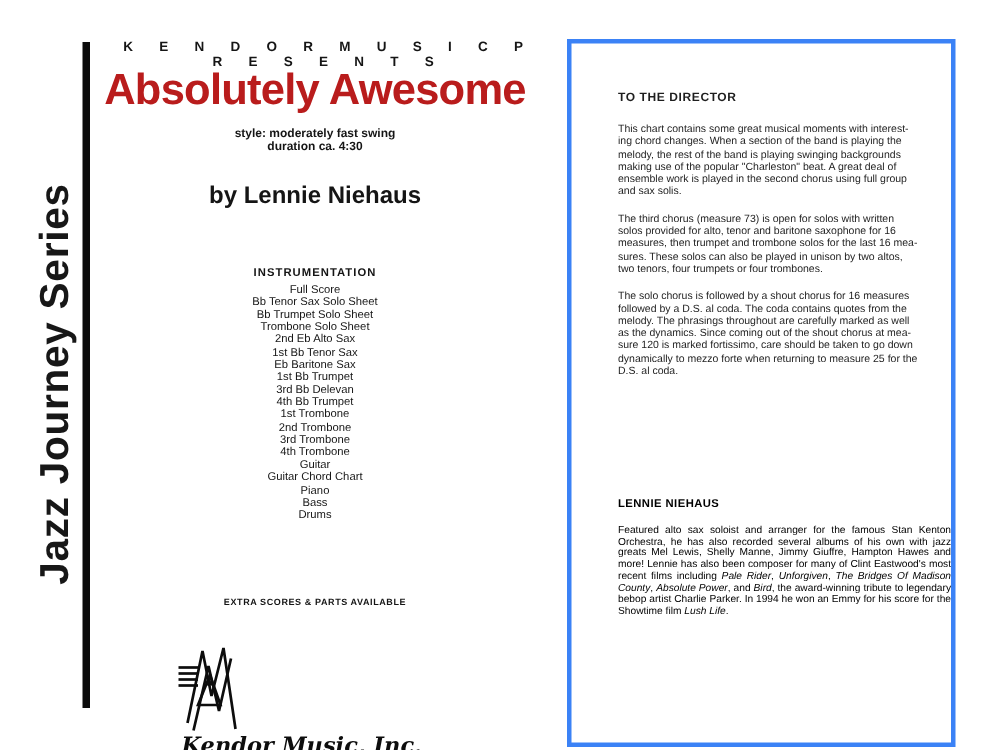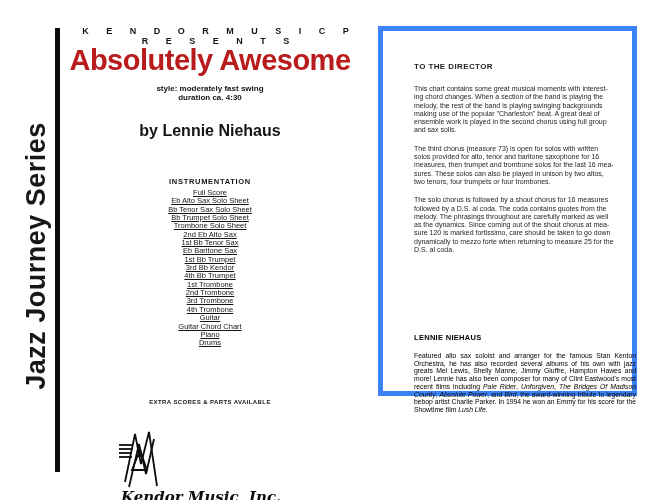--- a/index.html
+++ b/index.html
@@ -18,39 +18,39 @@
   .series-bar{position:absolute;left:55px;top:28px;width:5px;height:444px;background:#0c0c0c;}
   .cover-content{position:absolute;left:60px;top:0;width:300px;}
   .cover-content > div{position:absolute;left:0;right:0;text-align:center;}
   .presents{top:26px;font-size:9px;font-weight:bold;letter-spacing:5px;word-spacing:5px;padding-left:16px;}
   .cover-title{top:44px;font-size:29px;font-weight:bold;letter-spacing:-0.5px;color:#b91c1c;}
   .style-line{top:84px;font-size:8px;font-weight:600;}
   .duration-line{top:93px;font-size:8px;font-weight:600;}
   .byline{top:122px;font-size:16px;font-weight:600;}
   .instr-heading{top:177px;font-size:7.5px;font-weight:bold;letter-spacing:0.7px;}
   .instr-list{top:189px;font-size:7.5px;font-weight:500;}
-  .instr-list div{line-height:8.35px;text-decoration:underline;}
+  .instr-list div{line-height:8.35px;}
   .extra-note{top:399px;font-size:6px;font-weight:bold;letter-spacing:0.4px;}
   
   .publisher{position:absolute;left:118px;top:430px;display:flex;align-items:flex-start;flex-direction:column;}
   .logo-box{width:46px;height:60px;flex:0 0 auto;}
   .pub-text{margin-left:3px;width:130px;}
   .pub-name{
     font-family:"DejaVu Serif","Liberation Serif",serif;
     font-style:italic;font-weight:bold;font-size:15px;line-height:15px;
     white-space:nowrap;color:#0d0d0d;
   }
   .pub-rule{border-top:1px solid #000;margin:1px 0 1px 0;width:124px;}
   .pub-tagline{font-size:5px;font-weight:bold;letter-spacing:3.6px;white-space:nowrap;margin-bottom:3px;}
   .pub-addr{font-size:6px;font-weight:bold;line-height:7.5px;white-space:nowrap;}
   .pub-site{font-size:6px;font-weight:bold;line-height:7.5px;}
   
   .page-right{
-    position:absolute;left:378px;top:26px;width:259px;height:370px;
-    border:5px solid #3b82f6;background:#fff;box-sizing:border-box;
+    position:absolute;left:378px;top:26px;width:259px;height:472px;
+    border:3px solid #3b82f6;background:#fff;box-sizing:border-box;
   }
   .director-content{position:absolute;left:31px;top:31px;width:216px;color:#1e1e1e;}
   .director-heading{font-size:8px;font-weight:bold;letter-spacing:0.4px;margin:0 0 14px 0;}
   .para{margin:0 0 10px 0;font-size:7px;}
   .para div{line-height:8.3px;}
   .bio-block{position:absolute;left:31px;top:302px;width:222px;color:#000000;}
   .bio-heading{font-size:7.5px;font-weight:bold;letter-spacing:0.3px;margin:0 0 10px 0;}
   .bio-text{font-size:6.8px;line-height:7.7px;text-align:justify;}
   .bio-text span.it{font-style:italic;}
   .logo-box svg{display:block;}
@@ -65,37 +65,37 @@
 
   <div class="cover-content">
     <div class="presents">K E N D O R   M U S I C   P R E S E N T S</div>
     <div class="cover-title">Absolutely Awesome</div>
     <div class="style-line">style: moderately fast swing</div>
     <div class="duration-line">duration ca. 4:30</div>
     <div class="byline">by Lennie Niehaus</div>
     <div class="instr-heading">INSTRUMENTATION</div>
     <div class="instr-list">
         <div>Full Score</div>
-        <div>Eb Alto Sax Solo Sheet</div>
         <div>Bb Tenor Sax Solo Sheet</div>
         <div>Bb Trumpet Solo Sheet</div>
         <div>Trombone Solo Sheet</div>
         <div>2nd Eb Alto Sax</div>
         <div>1st Bb Tenor Sax</div>
         <div>Eb Baritone Sax</div>
         <div>1st Bb Trumpet</div>
-        <div>3rd Bb Kendor</div>
+        <div>3rd Bb Delevan</div>
         <div>4th Bb Trumpet</div>
         <div>1st Trombone</div>
         <div>2nd Trombone</div>
         <div>3rd Trombone</div>
         <div>4th Trombone</div>
         <div>Guitar</div>
         <div>Guitar Chord Chart</div>
         <div>Piano</div>
+        <div>Bass</div>
         <div>Drums</div>
       </div>
     <div class="extra-note">EXTRA SCORES &amp; PARTS AVAILABLE</div>
   </div>
 
   <div class="publisher">
     <div class="logo-box">
       <svg width="46" height="60" viewBox="0 0 46 60" xmlns="http://www.w3.org/2000/svg">
         <g stroke="#0d0d0d" fill="none" stroke-width="1.8">
           <path d="M1 15 H14"></path>

